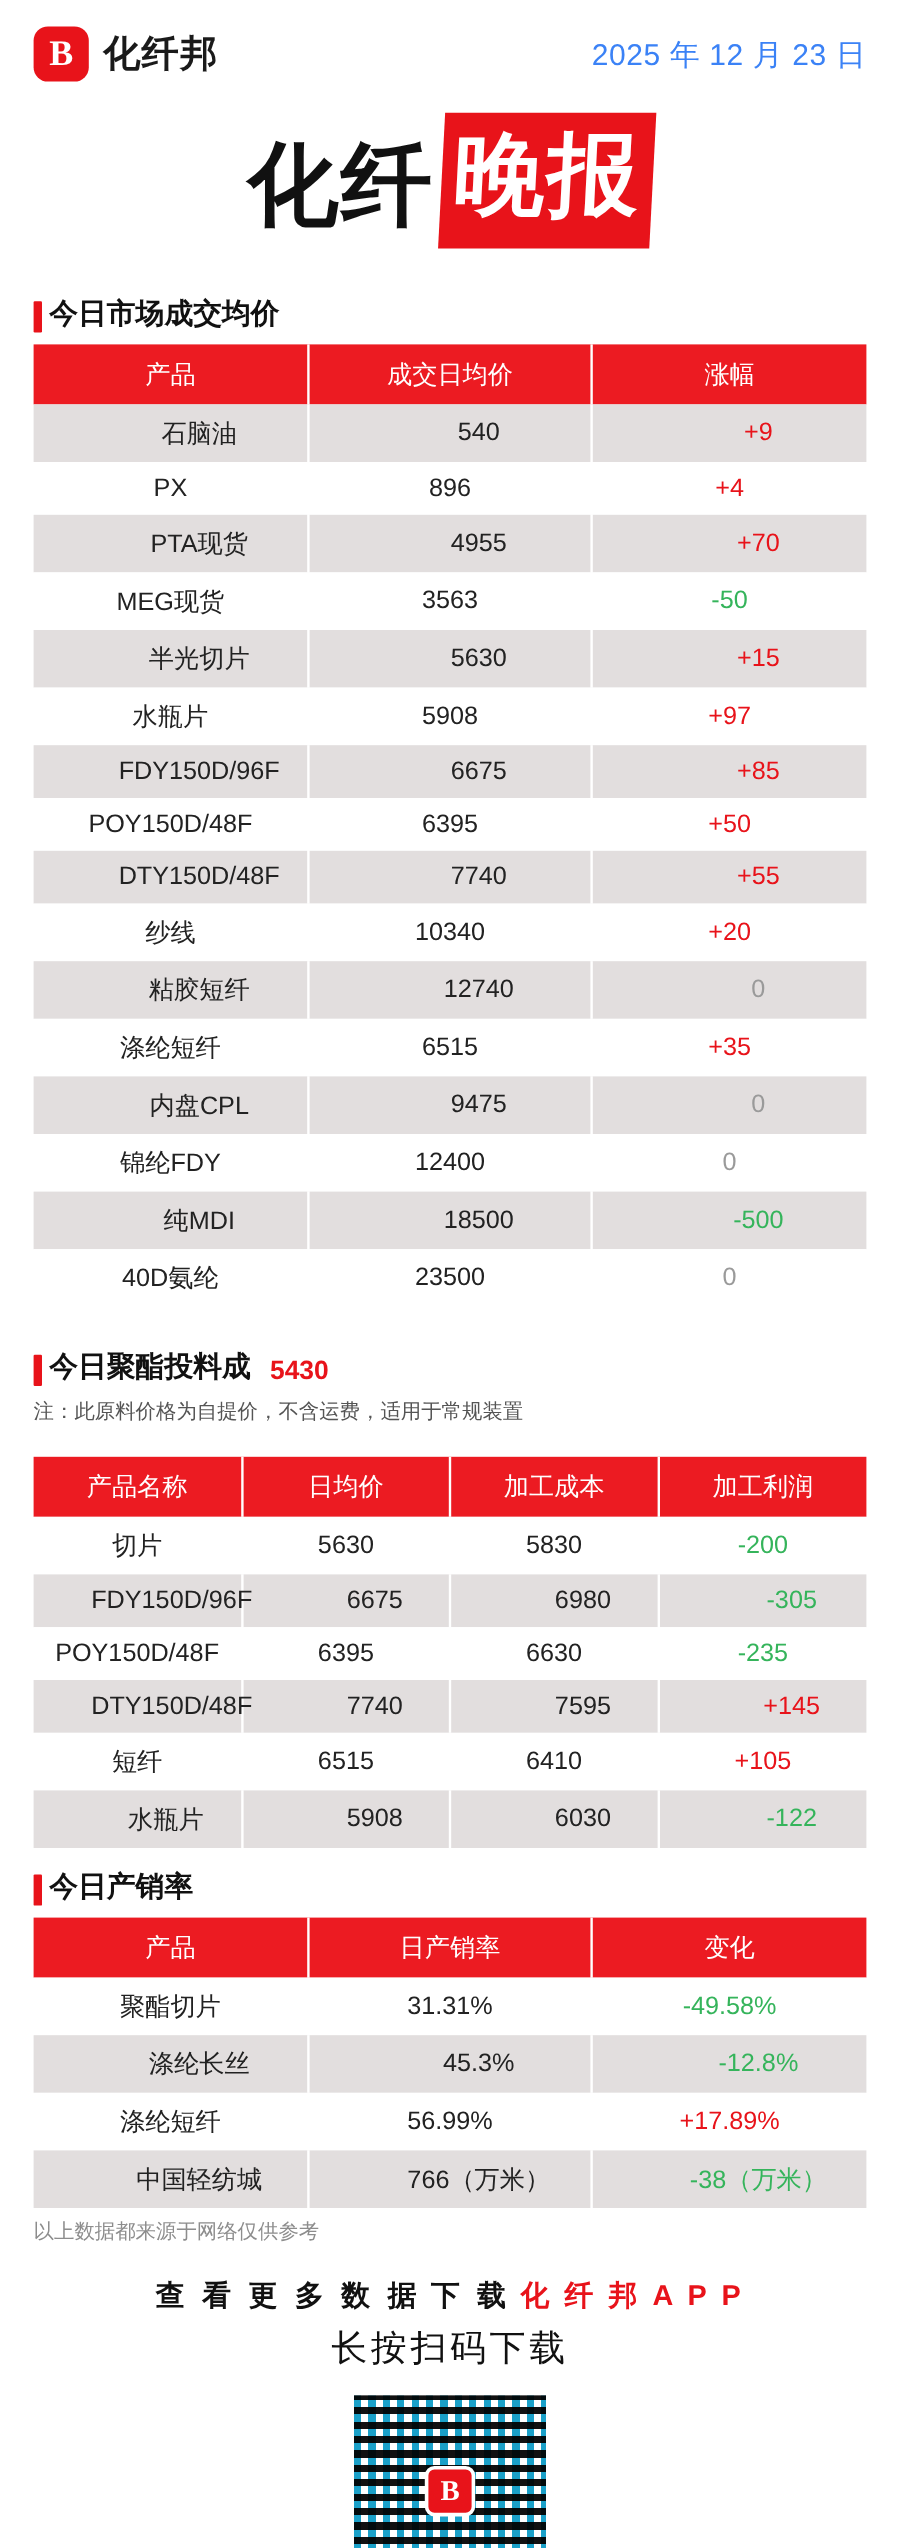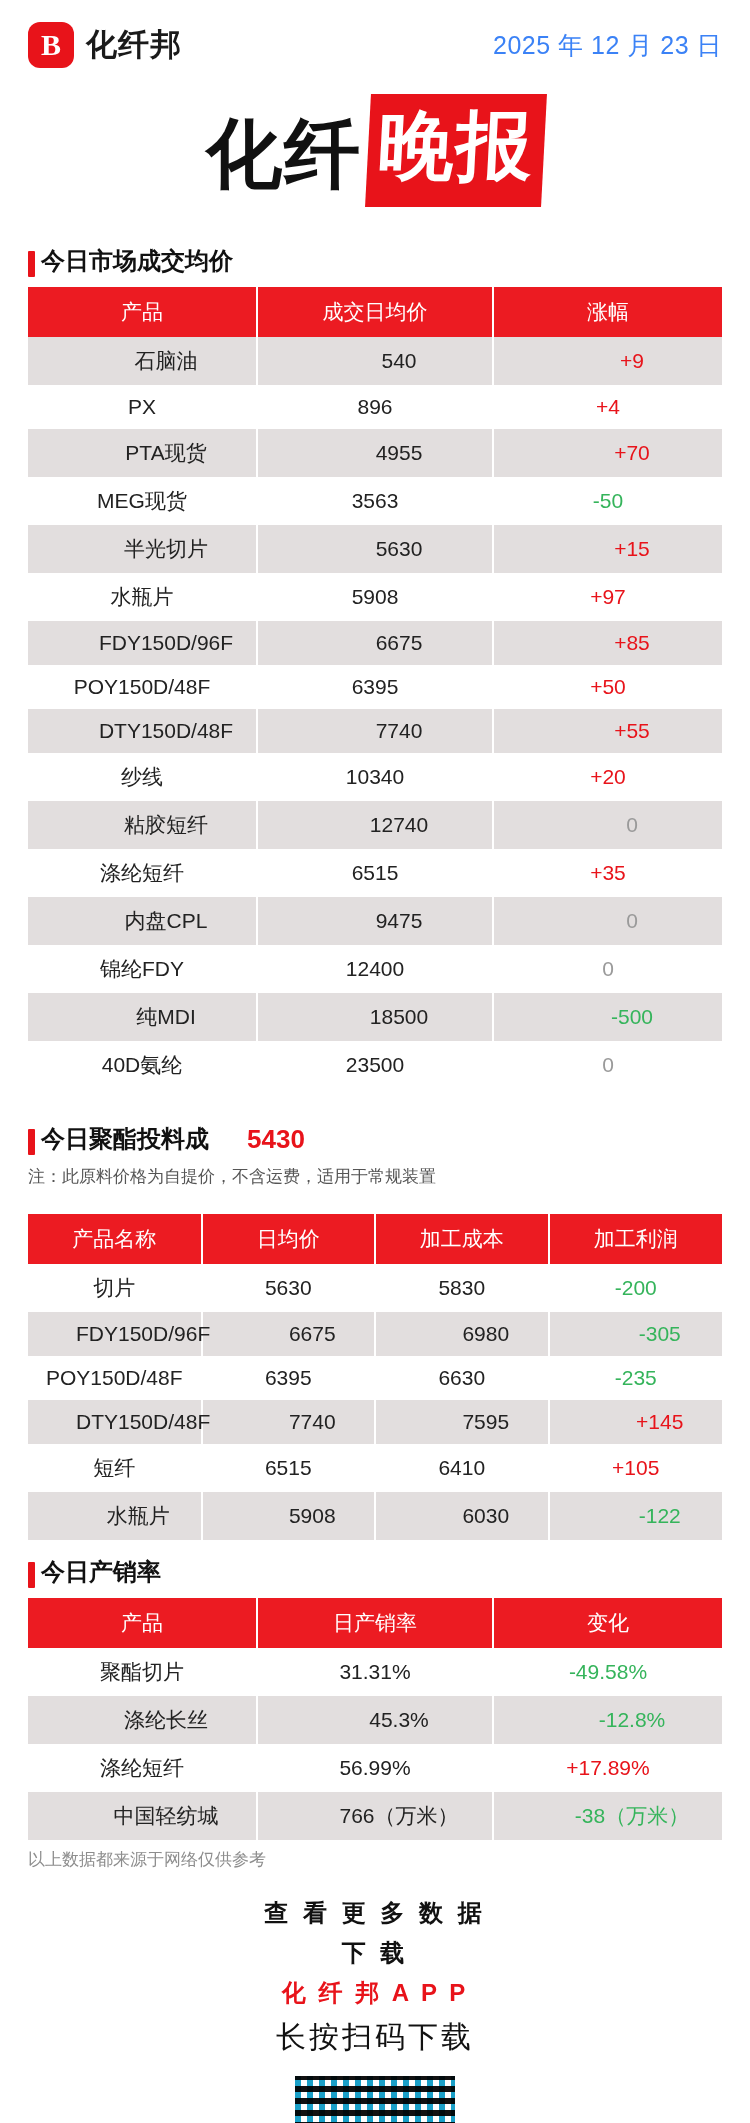--- a/index.html
+++ b/index.html
@@ -52,21 +52,21 @@
     transform: skewX(-3deg);
   }
 
   
   .sec-head {
     display: flex; align-items: flex-end; gap: 6px;
     margin: 16px 28px 10px 28px;
   }
   .sec-bar { width: 7px; height: 26px; background: #e8131a; border-radius: 1px; }
   .sec-title { font-size: 24px; font-weight: bold; color: #111; }
-  .sec-extra { font-size: 26px; font-weight: bold; color: #e8131a; margin-left: 32px; }
+  .sec-extra { font-size: 22px; font-weight: bold; color: #e8131a; margin-left: 10px; }
 
   
   table { border-collapse: collapse; width: 694px; margin: 0 28px; table-layout: fixed; }
   thead th {
     background: #ec1b22; color: #fff; font-size: 21px; font-weight: normal;
     padding: 11px 0; text-align: center;
     border-right: 2px solid #fff;
   }
   thead th:last-child { border-right: none; }
   tbody td {
@@ -87,21 +87,21 @@
 
   .footnote {
     margin: 8px 28px 4px 28px;
     font-size: 17px; color: #8d8d8d;
   }
 
   
   .footer { margin-top: 26px; text-align: center; }
   .f-line1 {
     font-size: 24px; font-weight: bold; color: #111; letter-spacing: 4px;
-    display: flex; align-items: center; justify-content: center; gap: 8px; flex-direction: column;
+    display: flex; align-items: flex-start; justify-content: center; gap: 8px;
   }
   .f-line1 .red { color: #e8131a; letter-spacing: 3px; }
   .f-line2 {
     font-size: 30px; color: #111; letter-spacing: 3px; margin-top: 8px;
     font-family: "Liberation Serif", serif;
   }
   .qr-wrap { display: flex; justify-content: center; margin-top: 14px; }
   .qr {
     width: 168px; height: 168px; position: relative;
     background:

